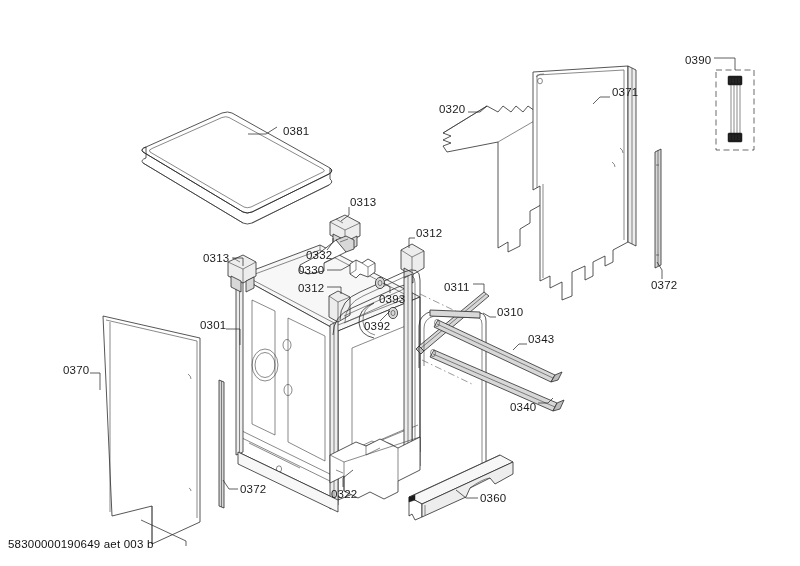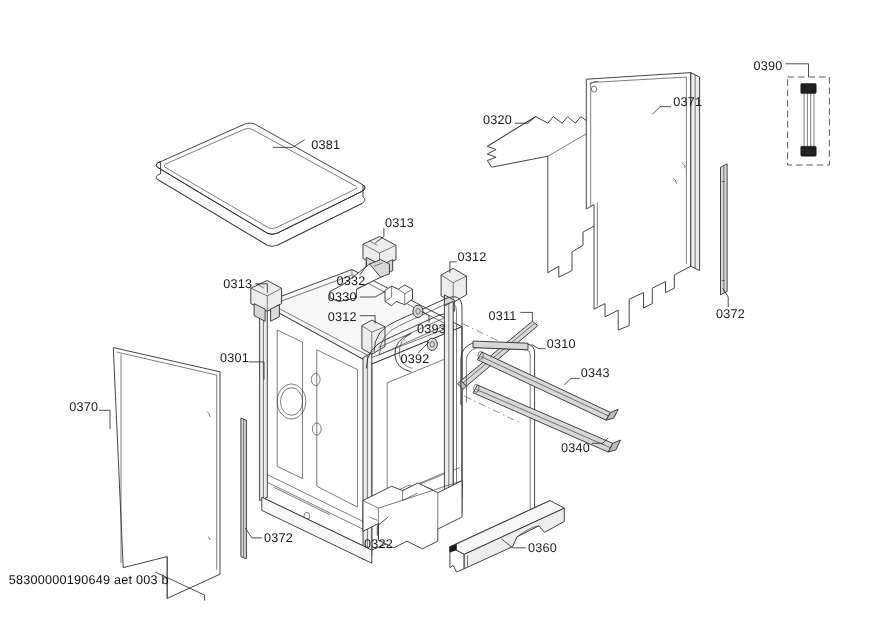--- a/index.html
+++ b/index.html
@@ -29,21 +29,21 @@
   }
   .lbl {
     font-family: "Liberation Sans", sans-serif;
     font-size: 11.5px;
     fill: #1a1a1a;
     letter-spacing: 0.2px;
   }
   #caption {
     position: absolute;
     left: 8px;
-    top: 522px;
+    top: 538px;
     font-size: 11.5px;
     color: #111111;
     letter-spacing: 0.2px;
     white-space: nowrap;
   }
   .ln { stroke: #2b2b2b; stroke-width: 0.8; fill: none; }
   .ln-thin { stroke: #3a3a3a; stroke-width: 0.6; fill: none; }
   .ln-lead { stroke: #2b2b2b; stroke-width: 0.75; fill: none; }
   .ln-dash { stroke: #2b2b2b; stroke-width: 0.7; fill: none; stroke-dasharray: 6 3.5; }
   .ln-dd  { stroke: #555; stroke-width: 0.6; fill: none; stroke-dasharray: 7 3 1.5 3; }

